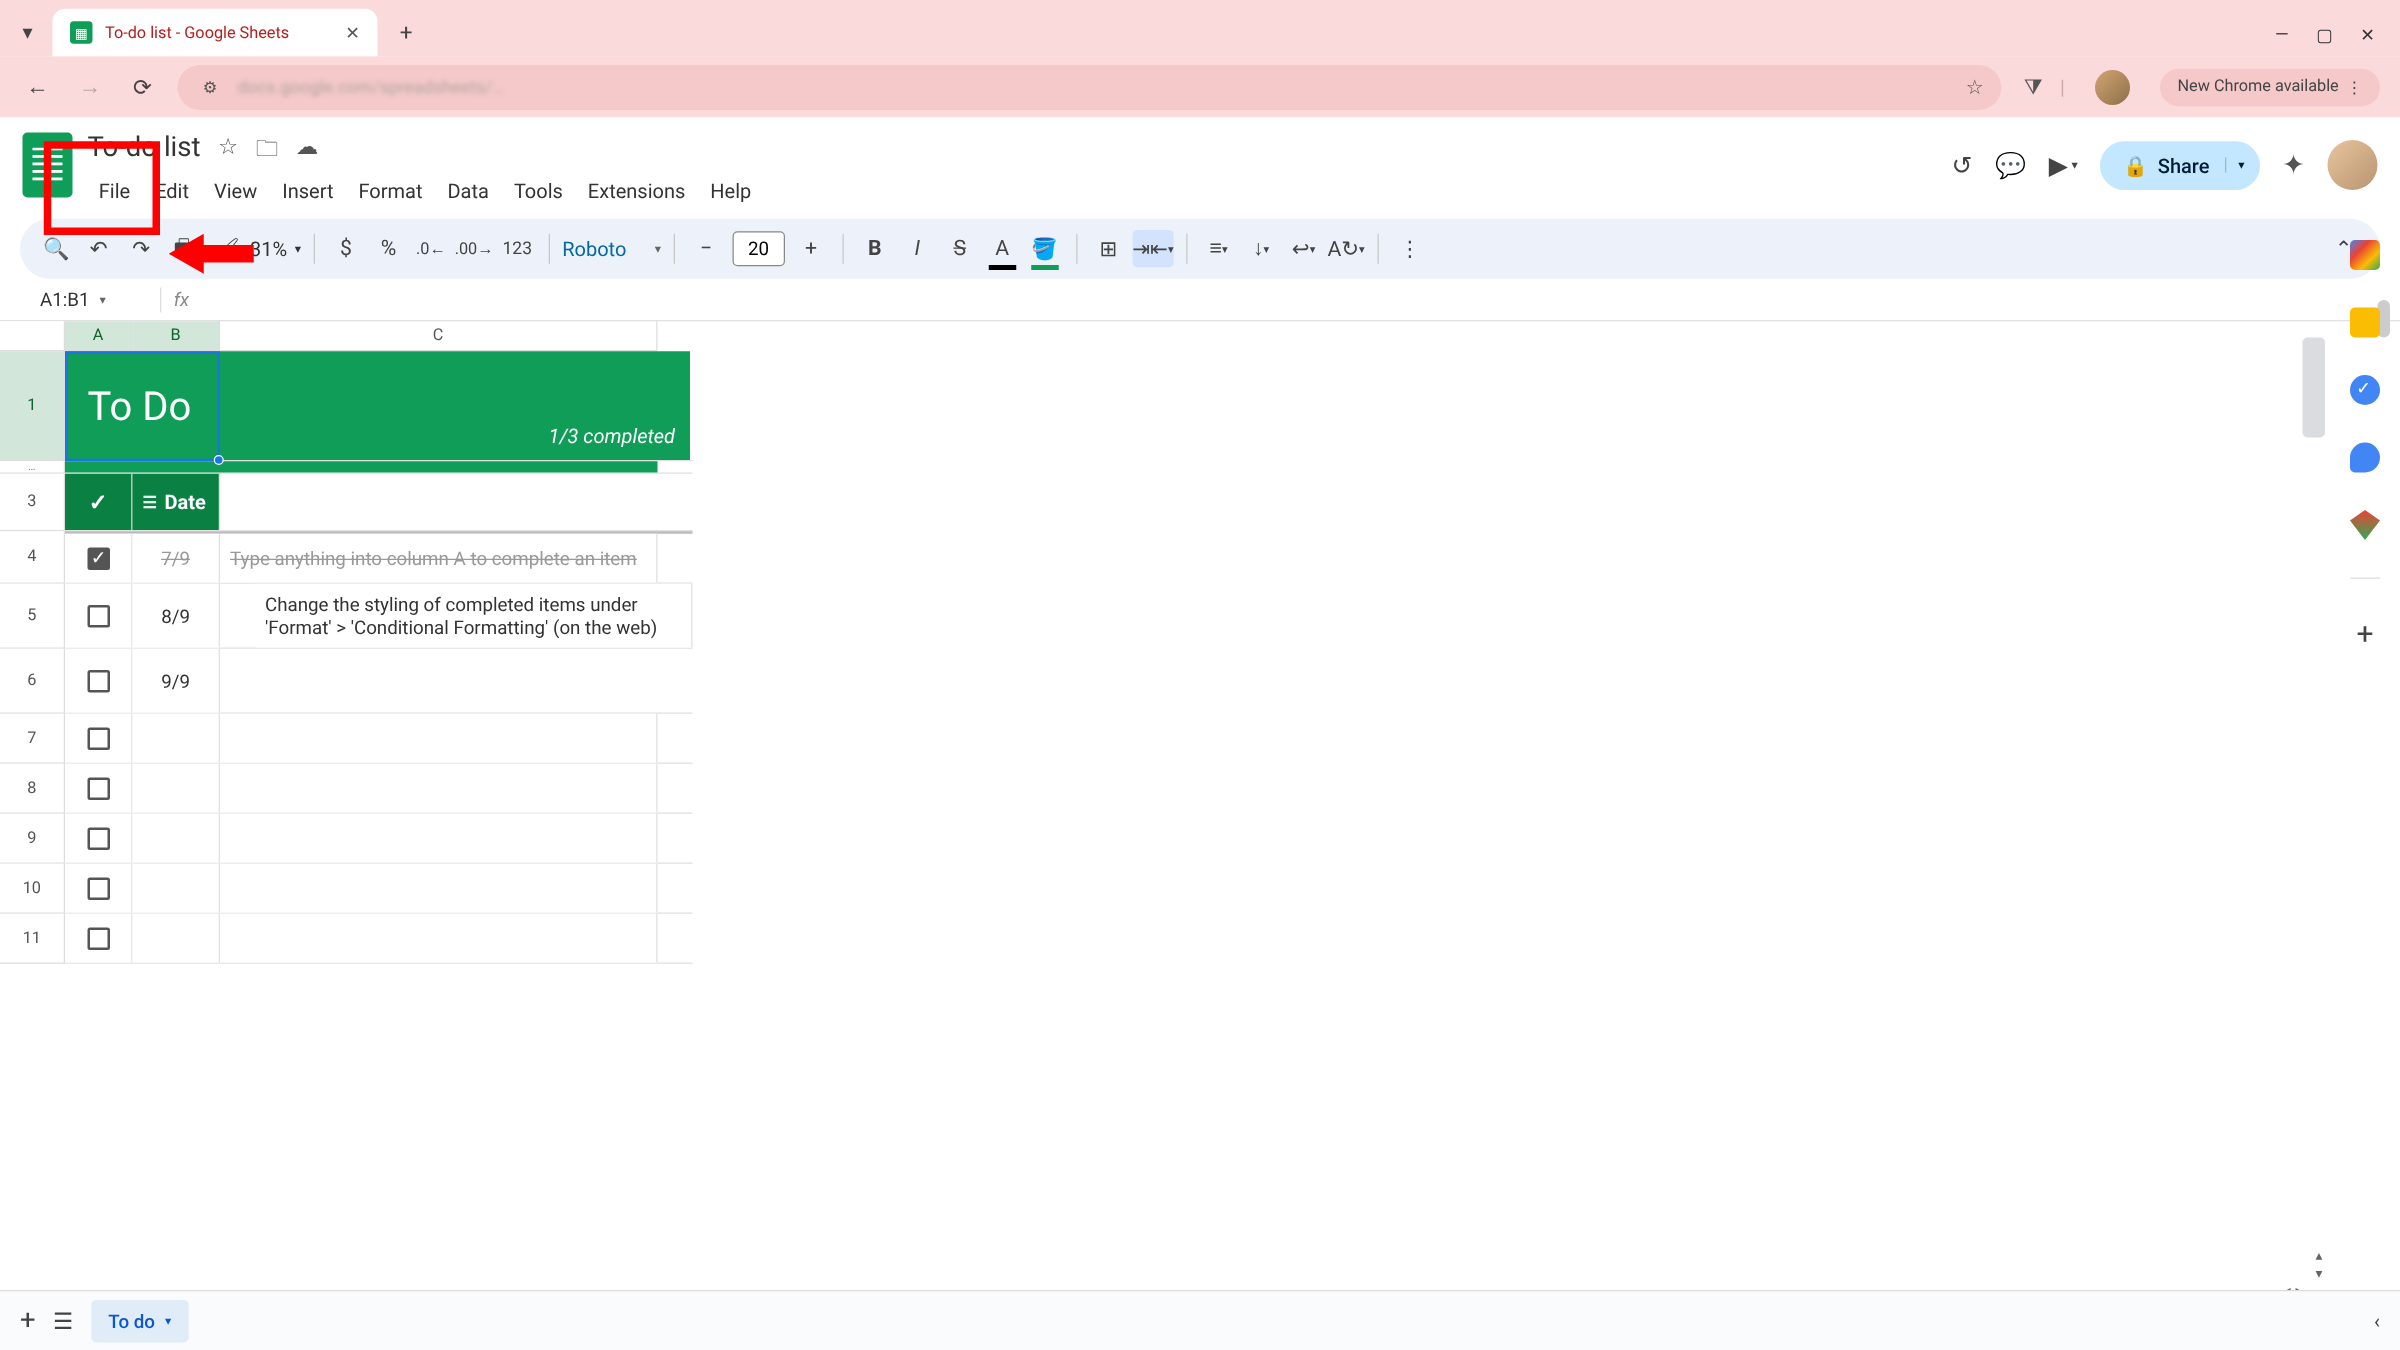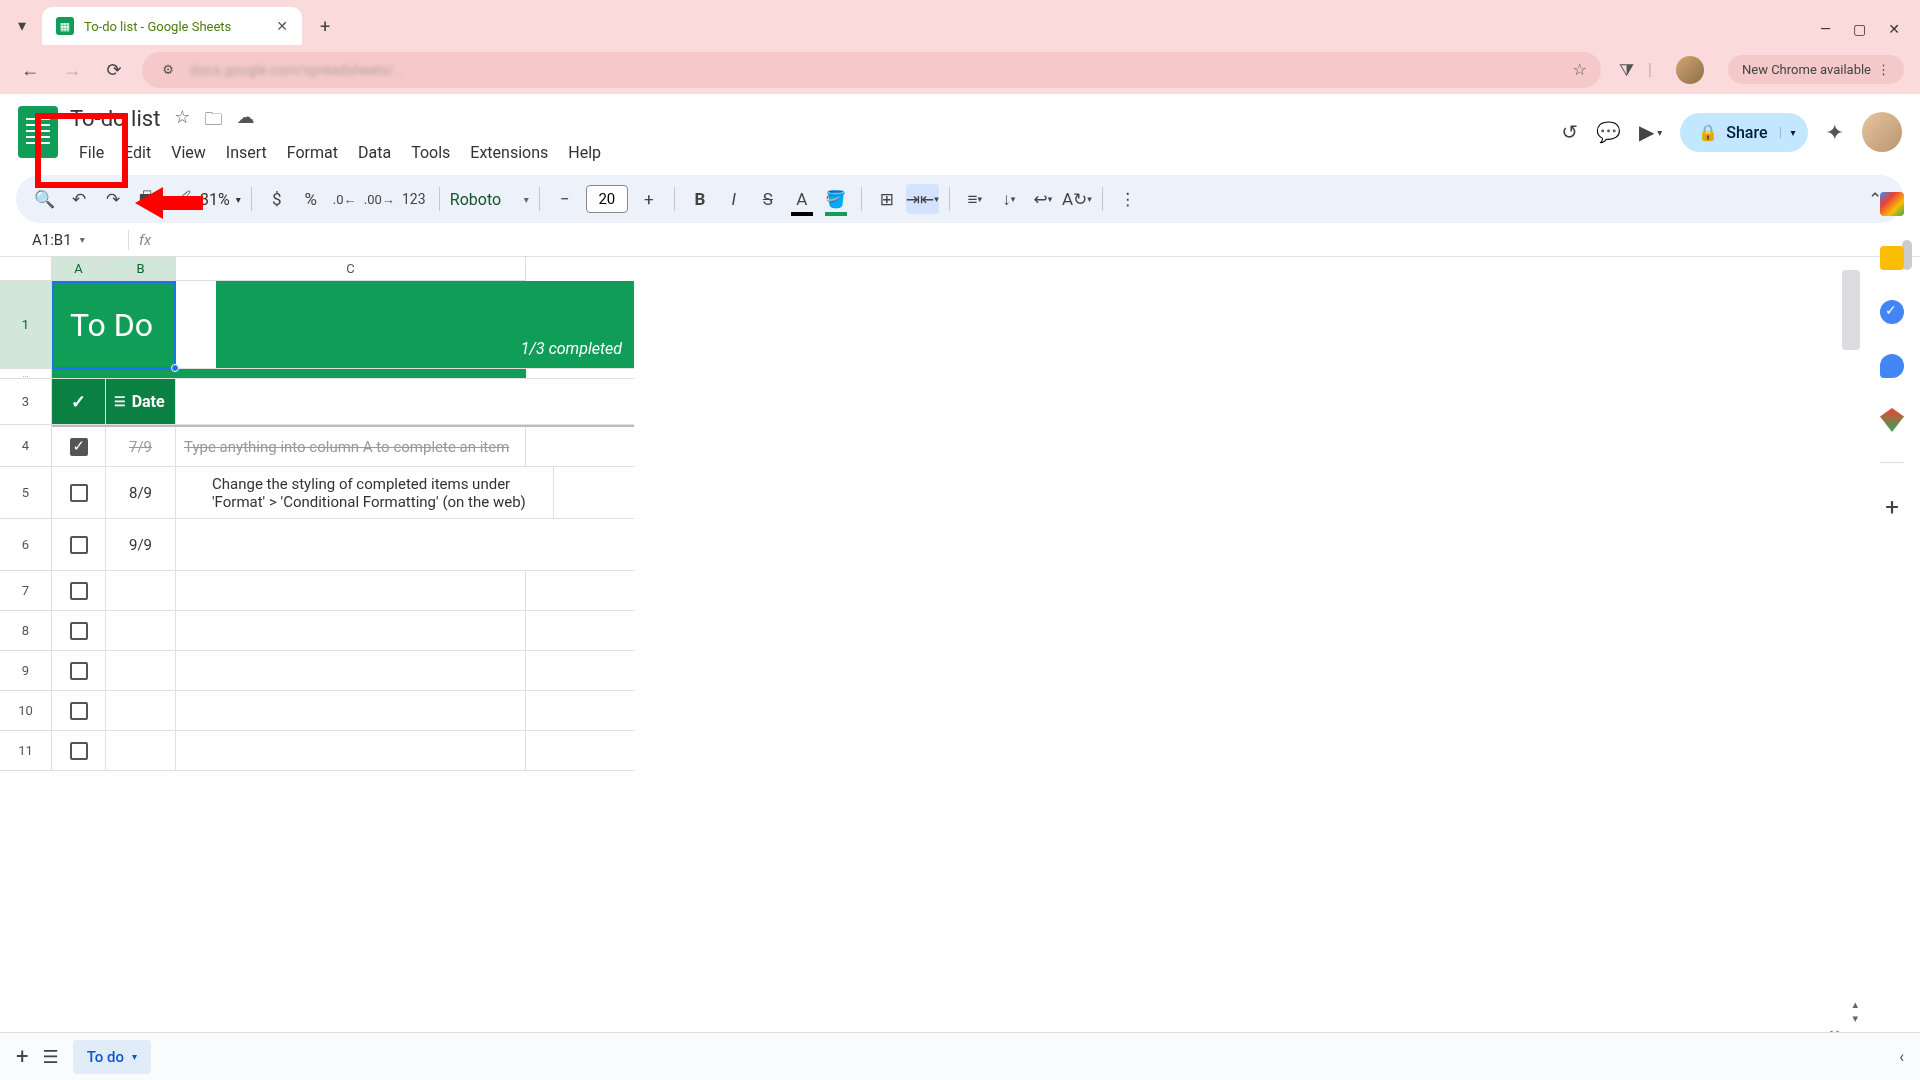--- a/index.html
+++ b/index.html
@@ -3,21 +3,21 @@
 <meta charset="utf-8">
 <style>
 * { margin: 0; padding: 0; box-sizing: border-box; font-family: 'Google Sans', Roboto, Arial, sans-serif; }
 body { background: #fff; overflow: hidden; width: 1920px; height: 1080px; position: relative; }
 
 
 .browser-top { background: #fadada; height: 45px; display: flex; align-items: flex-end; padding: 0 8px; }
 .tab-dropdown { width: 28px; height: 28px; display:flex; align-items:center; justify-content:center; margin-bottom:6px; margin-right:6px; color:#444; }
 .tab { background: #fff; border-radius: 10px 10px 0 0; height: 38px; display: flex; align-items: center; padding: 0 14px; gap: 10px; min-width: 260px; }
 .tab-favicon { width:18px; height:18px; background:#0f9d58; border-radius:3px; display:flex; align-items:center; justify-content:center; color:#fff; font-size:11px; }
-.tab-title { font-size: 13px; color: #4d7c0f; flex:1; }
+.tab-title { font-size: 13px; color: #b91c1c; flex:1; }
 .tab-close { color:#555; font-size:14px; }
 .new-tab { width:30px; height:30px; display:flex; align-items:center; justify-content:center; color:#444; margin-left:8px; margin-bottom:4px; font-size:18px; }
 .window-controls { margin-left:auto; display:flex; gap:22px; margin-bottom:8px; margin-right:12px; color:#333; }
 .win-btn { font-size:14px; }
 
 .addr-bar { background:#fadada; height:49px; display:flex; align-items:center; padding:0 16px; gap:14px; }
 .nav-btn { color:#444; font-size:18px; width:28px; text-align:center; }
 .nav-btn.disabled { opacity:0.35; }
 .url-box { flex:1; background:#f5c9c9; border-radius:20px; height:36px; display:flex; align-items:center; padding:0 14px; gap:10px; }
 .site-settings { width:24px; height:24px; display:flex; align-items:center; justify-content:center; color:#555; font-size:13px; }
@@ -48,21 +48,21 @@
 
 
 .highlight-box { position:absolute; border:6px solid #ff0000; left:35px; top:113px; width:93px; height:75px; z-index:100; pointer-events:none; }
 .red-arrow { position:absolute; left:135px; top:183px; z-index:100; pointer-events:none; }
 
 
 .toolbar { margin:8px 16px 0 16px; background:#edf2fa; border-radius:26px; height:48px; display:flex; align-items:center; padding:0 14px; gap:4px; }
 .tb-btn { min-width:30px; height:30px; display:flex; align-items:center; justify-content:center; color:#444; border-radius:4px; font-size:17px; }
 .tb-sep { width:1px; height:24px; background:#c7c7c7; margin:0 6px; }
 .zoom-box { display:flex; align-items:center; gap:6px; font-size:16px; color:#333; }
-.font-name { font-size:16px; color:#14532d; min-width:70px; }
+.font-name { font-size:16px; color:#0369a1; min-width:70px; }
 .font-size-box { display:flex; align-items:center; gap:6px; }
 .font-size-input { width:42px; height:28px; border:1px solid #888; border-radius:4px; text-align:center; font-size:15px; background:#fff; }
 .fill-btn { position:relative; }
 .fill-underline { position:absolute; bottom:-2px; left:4px; right:4px; height:4px; background:#0f9d58; }
 .text-color-btn { position:relative; }
 .text-color-underline { position:absolute; bottom:-2px; left:4px; right:4px; height:4px; background:#000; }
 .active-tb { background:#d3e3fd; }
 .toolbar-collapse { margin-left:auto; }
 
 
@@ -309,21 +309,21 @@
     <div class="cells">
 
       <div class="selection-border" style="top:0; left:0; width:124px; height:88px;">
         <div class="selection-handle" style="bottom:-5px; right:-5px;"></div>
       </div>
 
       <div class="row" style="height:88px;">
         <div class="cell header-green col-A" style="width:124px; border-right:none;">
           <span class="todo-title">To Do</span>
         </div>
-        <div class="cell header-green col-C completed-text" style="width:418px;margin-left:40px;">
+        <div class="cell header-green col-C completed-text" style="width:376px;">
           <span>1/3 completed</span>
         </div>
       </div>
 
       <div class="row" style="height:10px;">
         <div class="cell header-green" style="width:474px; border-right:none; padding:0;"></div>
       </div>
 
       <div class="row" style="height:46px;">
         <div class="cell header-dark-green col-A col-header-cell" style="justify-content:center; width:54px;">

